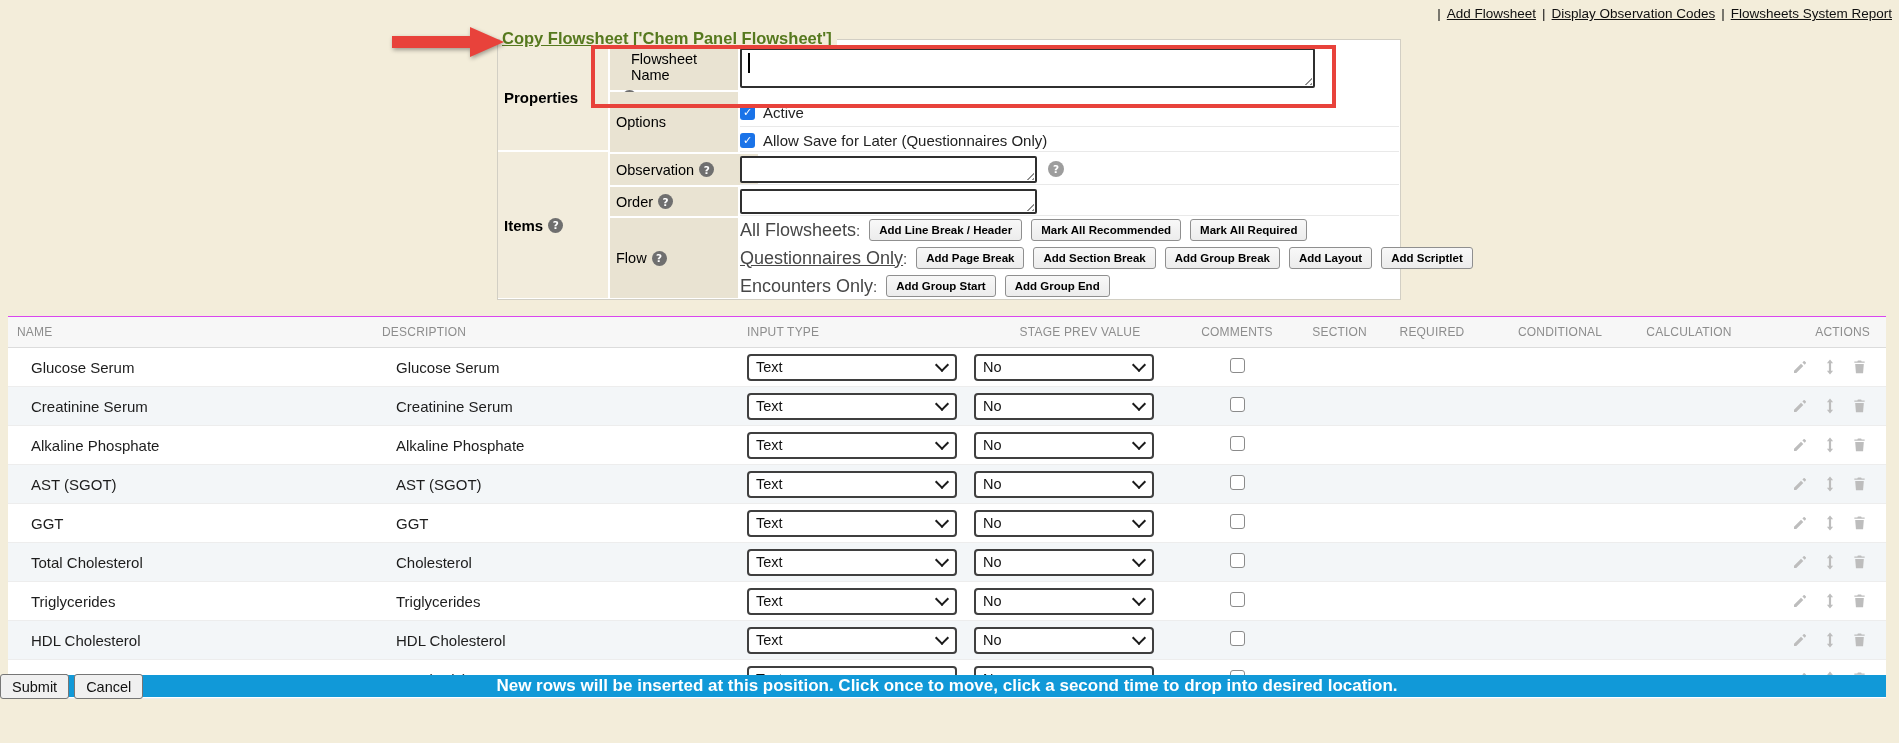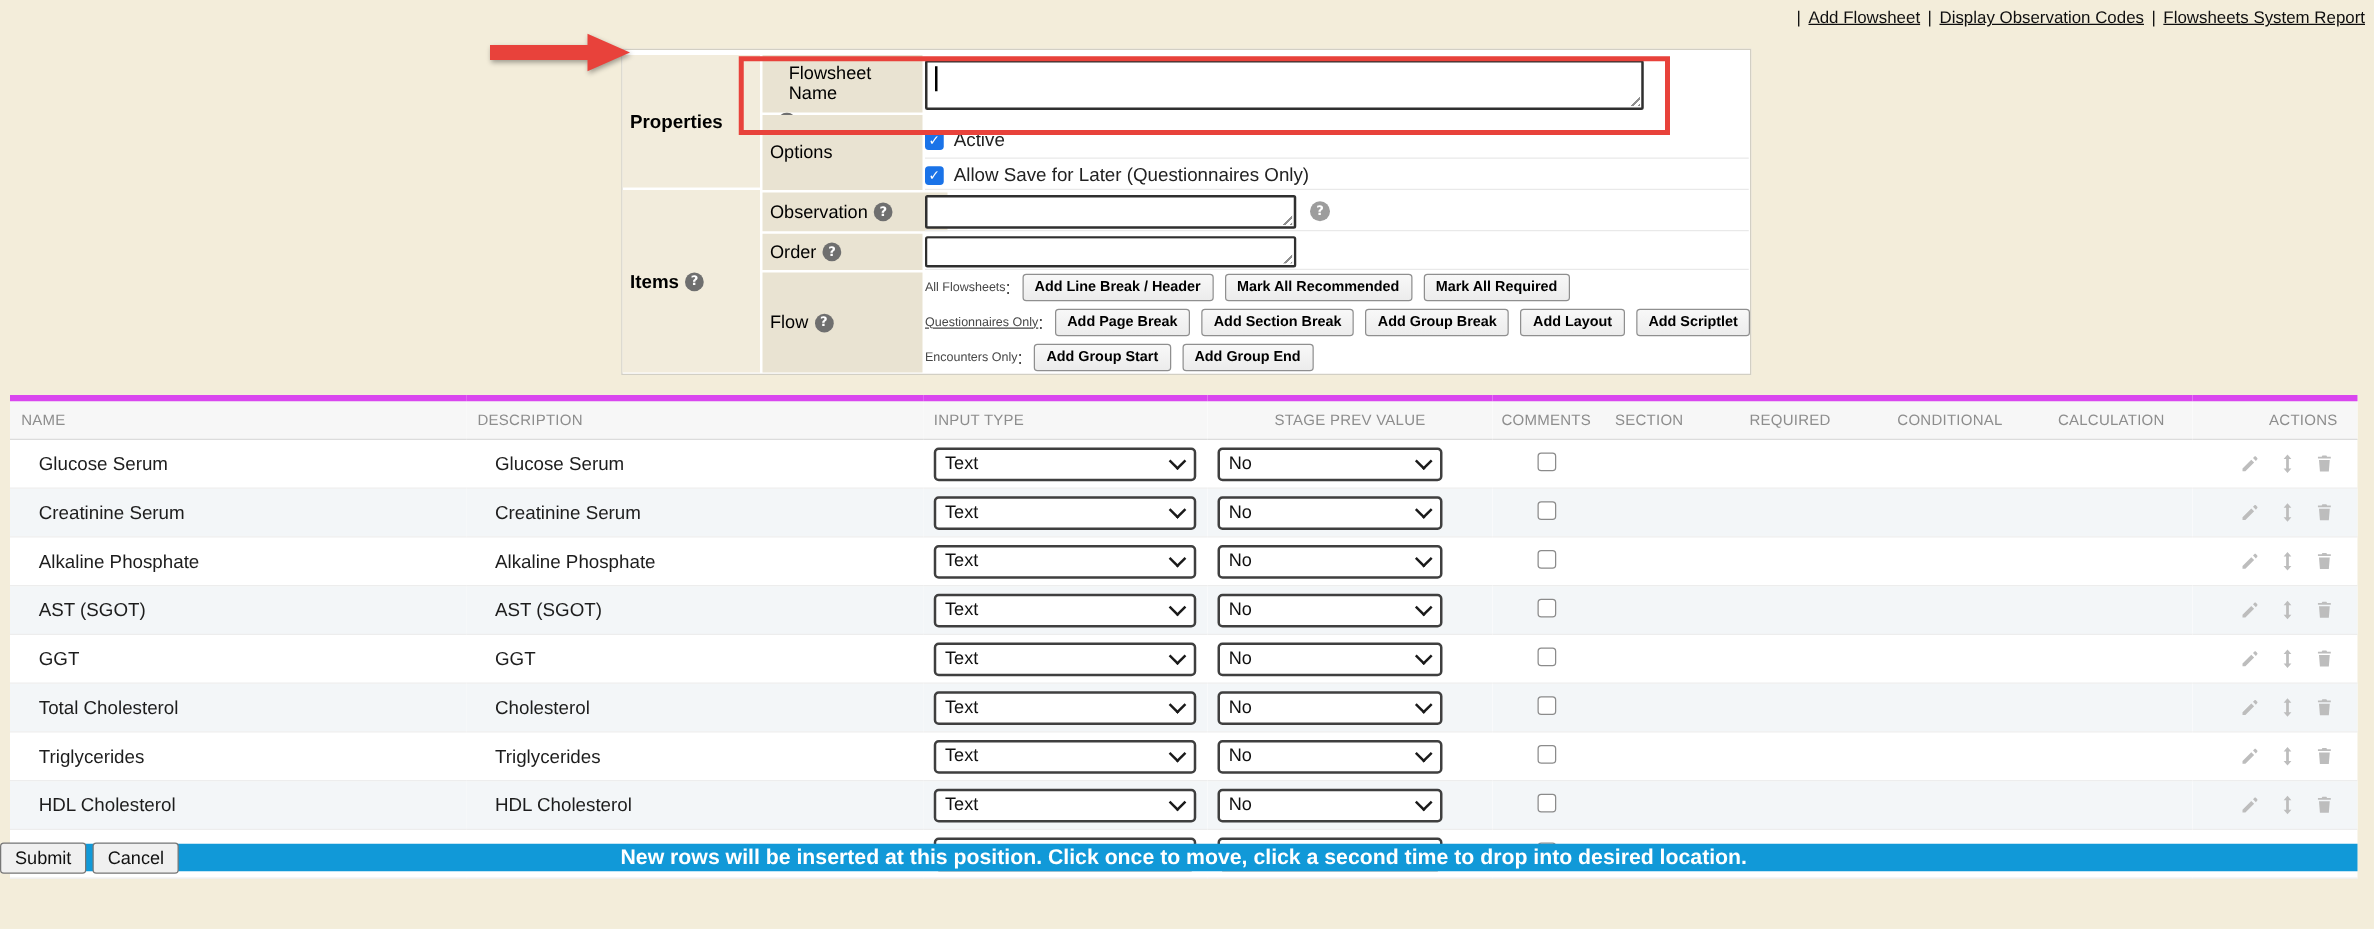--- a/index.html
+++ b/index.html
@@ -53,41 +53,41 @@
             font-size:15px;color:#222;height:16px;}
   .cb{display:inline-flex;width:15px;height:15px;border-radius:3px;background:var(--cbblue,#1a73e8);
       color:#fff;font-size:11px;font-weight:bold;align-items:center;justify-content:center;
       font-family:"DejaVu Sans",sans-serif;cursor:pointer;flex:0 0 auto;}
   .cb.empty{background:#fff;border:1.6px solid #8b8b8b;width:13px;height:13px;}
 
   .hline{position:absolute;left:740px;width:659px;height:1px;background:#e9e9e9;}
 
   #flow-lines{position:absolute;left:740px;top:216px;width:662px;}
   .flow-line{height:28px;display:flex;align-items:center;white-space:nowrap;}
-  .flow-label{font-size:10px;color:#474747;}
+  .flow-label{font-size:18px;color:#474747;}
   .flow-label.u{text-decoration:underline;}
   .flow-colon{font-size:15px;color:#474747;margin-right:9px;}
   .mini-btn{font-family:inherit;font-size:11.5px;font-weight:bold;color:#000;height:22px;
             padding:0 9px;margin-right:9px;background:linear-gradient(#f8f8f8,#ececec);
             border:1px solid #8f8f8f;border-radius:3px;cursor:pointer;white-space:nowrap;}
 
   
   .red-rect{position:absolute;left:591px;top:45px;width:745px;height:63px;box-sizing:border-box;
             border:4px solid var(--red,#e8423b);z-index:6;pointer-events:none;}
   .arrow-svg{position:absolute;left:392px;top:26px;z-index:6;pointer-events:none;
              filter:drop-shadow(1px 2px 2px rgba(0,0,0,.35));}
 
   
   #items-table{position:absolute;left:8px;top:316px;width:1878px;border-collapse:collapse;
                table-layout:fixed;background:#fff;}
-  #items-table th{height:28px;background:#f7f7f7;border-top:5px solid #d946ef;
+  #items-table th{height:28px;background:#f7f7f7;border-top:1px solid #d946ef;
                   border-bottom:1px solid #dcdcdc;font-size:12px;font-weight:normal;
                   color:#8d8d8d;letter-spacing:.2px;white-space:nowrap;overflow:hidden;}
   th.al{text-align:left;padding-left:9px;}  th.al8{text-align:left;padding-left:8px;}
-  th.al12{text-align:left;padding-left:12px;} th.ac{text-align:center;}
+  th.al12{text-align:right;padding-left:12px;} th.ac{text-align:center;}
   th.ar{text-align:right;padding-right:16px;}
   #items-table td{height:36px;border-bottom:1px solid #ededed;font-size:15px;color:#1d1d1d;
                   white-space:nowrap;overflow:hidden;}
   #items-table tbody tr:nth-child(even) td{background:#f3f6f8;}
   td.tleft{padding-left:23px;} td.tsel{padding-left:8px;} td.tc{text-align:center;}
   .selbox{display:inline-flex;align-items:center;justify-content:space-between;background:#fff;
           border:2px solid #3f3f3f;border-radius:4px;height:27px;box-sizing:border-box;
           padding:0 8px 0 7px;font-size:14.5px;color:#111;cursor:pointer;vertical-align:middle;}
   .w-it{width:210px;} .w-sp{width:180px;}
   .chev{width:8px;height:8px;border-right:2px solid #1a1a1a;border-bottom:2px solid #1a1a1a;
@@ -112,20 +112,21 @@
   <div class="top-links">
     <span class="sep">|</span>
     <a>Add Flowsheet</a>
     <span class="sep">|</span>
     <a>Display Observation Codes</a>
     <span class="sep">|</span>
     <a>Flowsheets System Report</a>
   </div>
 
   <div class="form-panel"></div>
+  <h1 class="page-title">Copy Flowsheet ['Chem Panel Flowsheet']</h1>
 
   <div class="cell col1" id="cell-properties">
     <span>Properties</span>
     <span class="help">?</span>
   </div>
   <div class="cell col1" id="cell-items">
     <span>Items</span>
     <span class="help">?</span>
   </div>
   <div class="cell col2" id="cell-fn-label">

